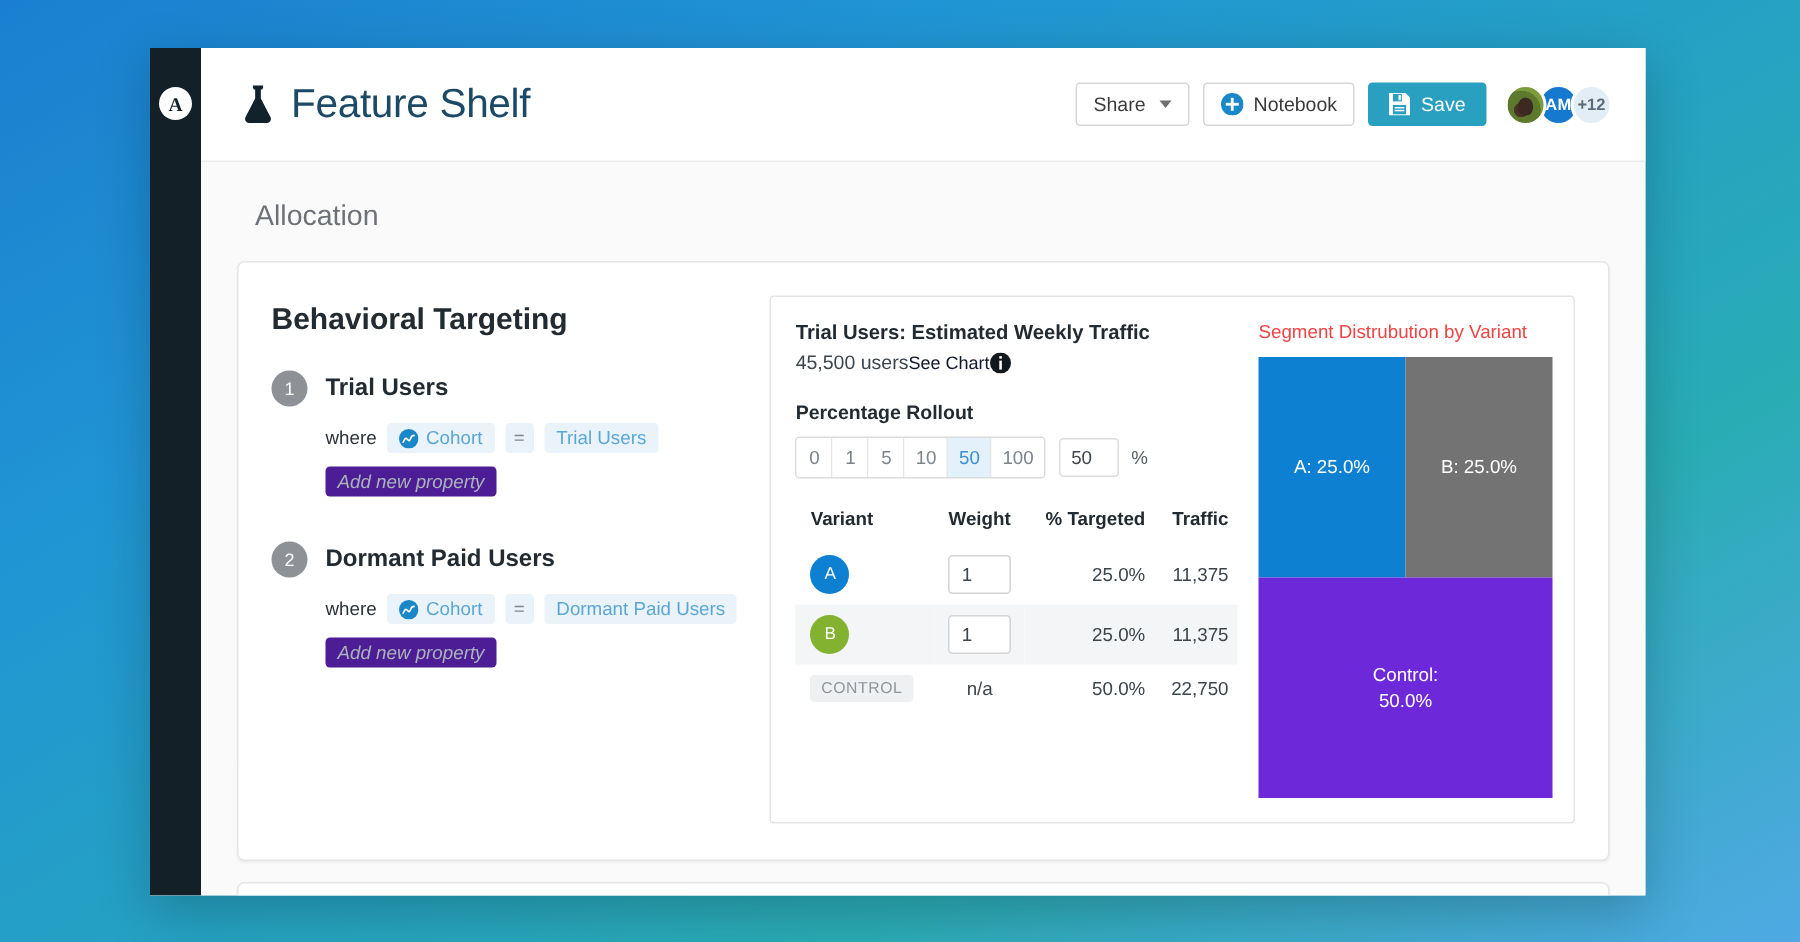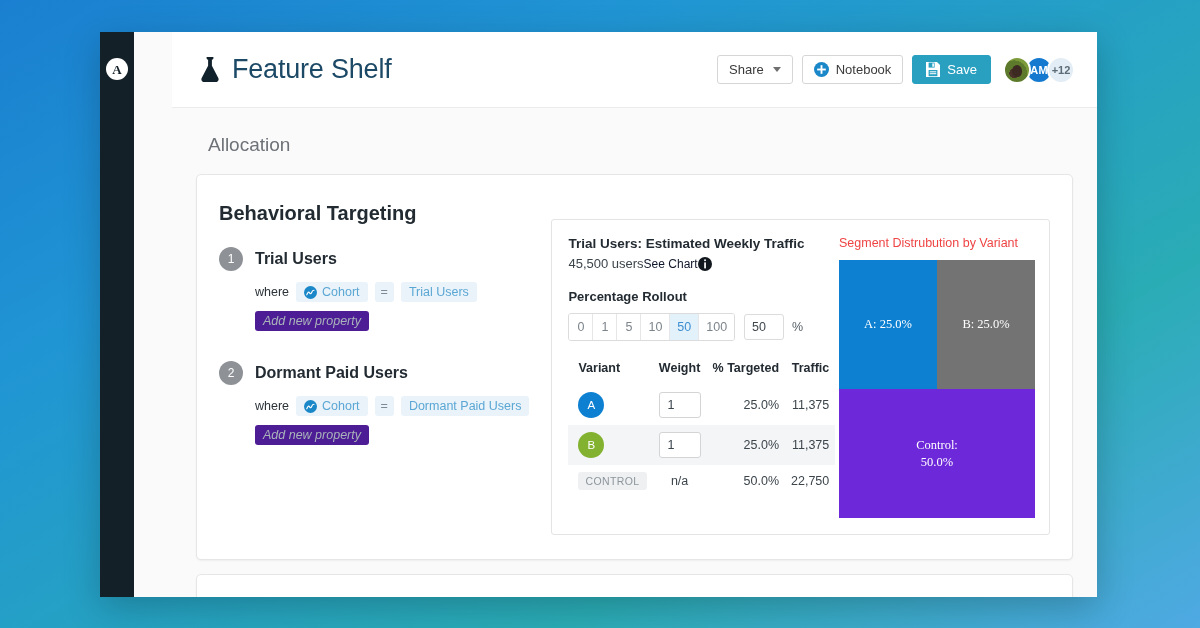--- a/index.html
+++ b/index.html
@@ -41,21 +41,20 @@
     line-height: 1;
     font-family: "Liberation Serif", serif;
   }
   
   .main-col {
     flex: 1 1 auto;
     display: flex;
     flex-direction: column;
     min-width: 0;
     background: #fafafa;
-    padding-left: 38px;
   }
   
   .app-header {
     height: 76px;
     background: #ffffff;
     border-bottom: 1px solid #ececec;
     display: flex;
     align-items: center;
     padding: 0 22px 0 26px;
     flex: 0 0 76px;
@@ -218,21 +217,20 @@
   }
   
   .stats-panel {
     flex: 1 1 auto;
     border: 1px solid #e4e4e4;
     border-radius: 3px;
     display: flex;
     padding: 16px 14px 16px 16px;
     gap: 14px;
     min-width: 0;
-    margin-top: 22px;
   }
   .stats-left { flex: 1 1 auto; min-width: 0; }
   .traffic-title {
     font-size: 13.5px;
     font-weight: 700;
     color: #232b32;
     margin-bottom: 5px;
   }
   .traffic-sub {
     display: flex;
@@ -336,24 +334,23 @@
   }
   
   .treemap-wrap { flex: 0 0 196px; }
   .treemap-title {
     font-size: 12.5px;
     color: #ef4444;
     margin-bottom: 10px;
     white-space: nowrap;
   }
   .treemap {
-    width: 196px; height: 258px;
+    width: 196px; height: 294px;
     display: flex;
     flex-direction: column;
-    font-family: Liberation Serif, serif;
   }
   .tm-top { display: flex; height: 50%; }
   .tm-cell {
     display: flex;
     align-items: center;
     justify-content: center;
     color: #fff;
     font-size: 12.5px;
     text-align: center;
     line-height: 1.35;

